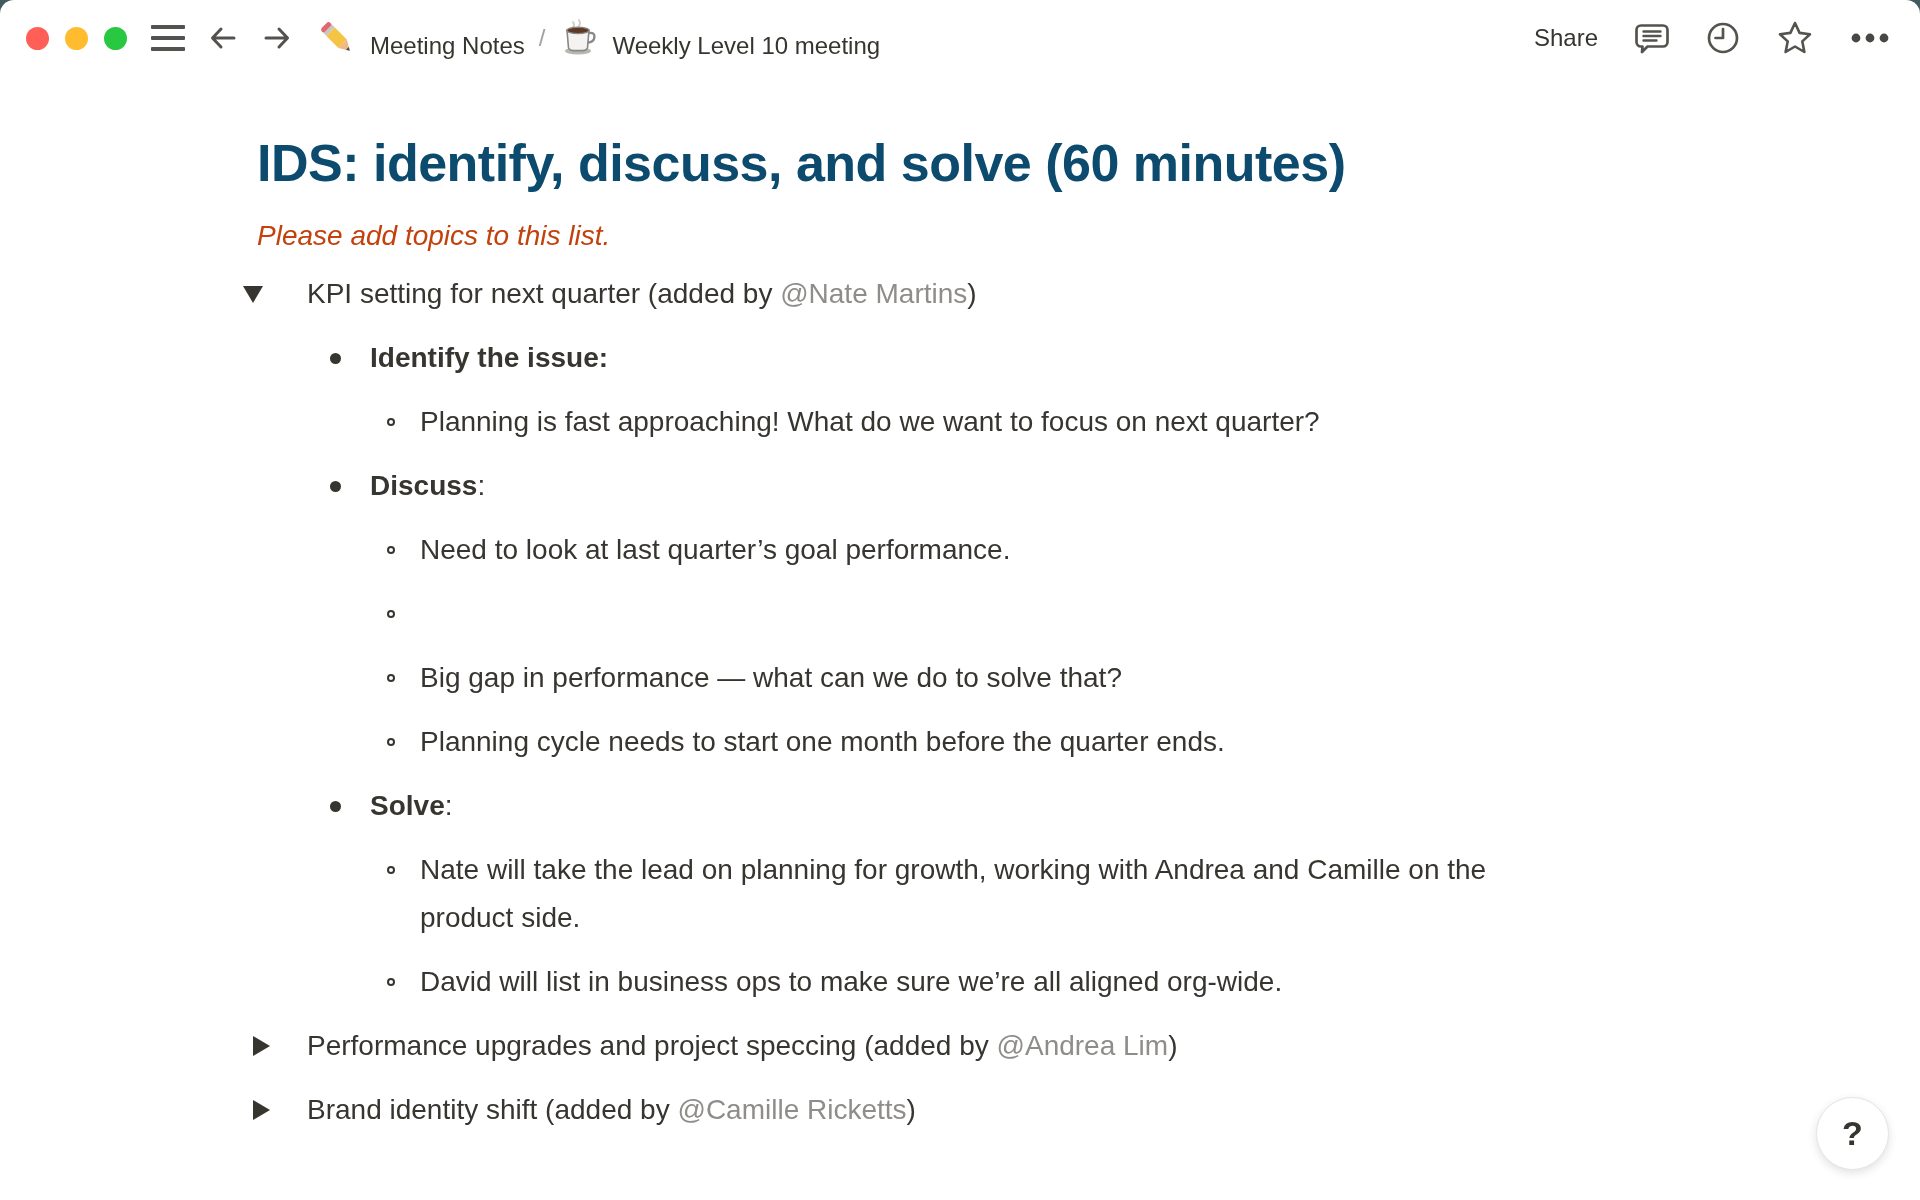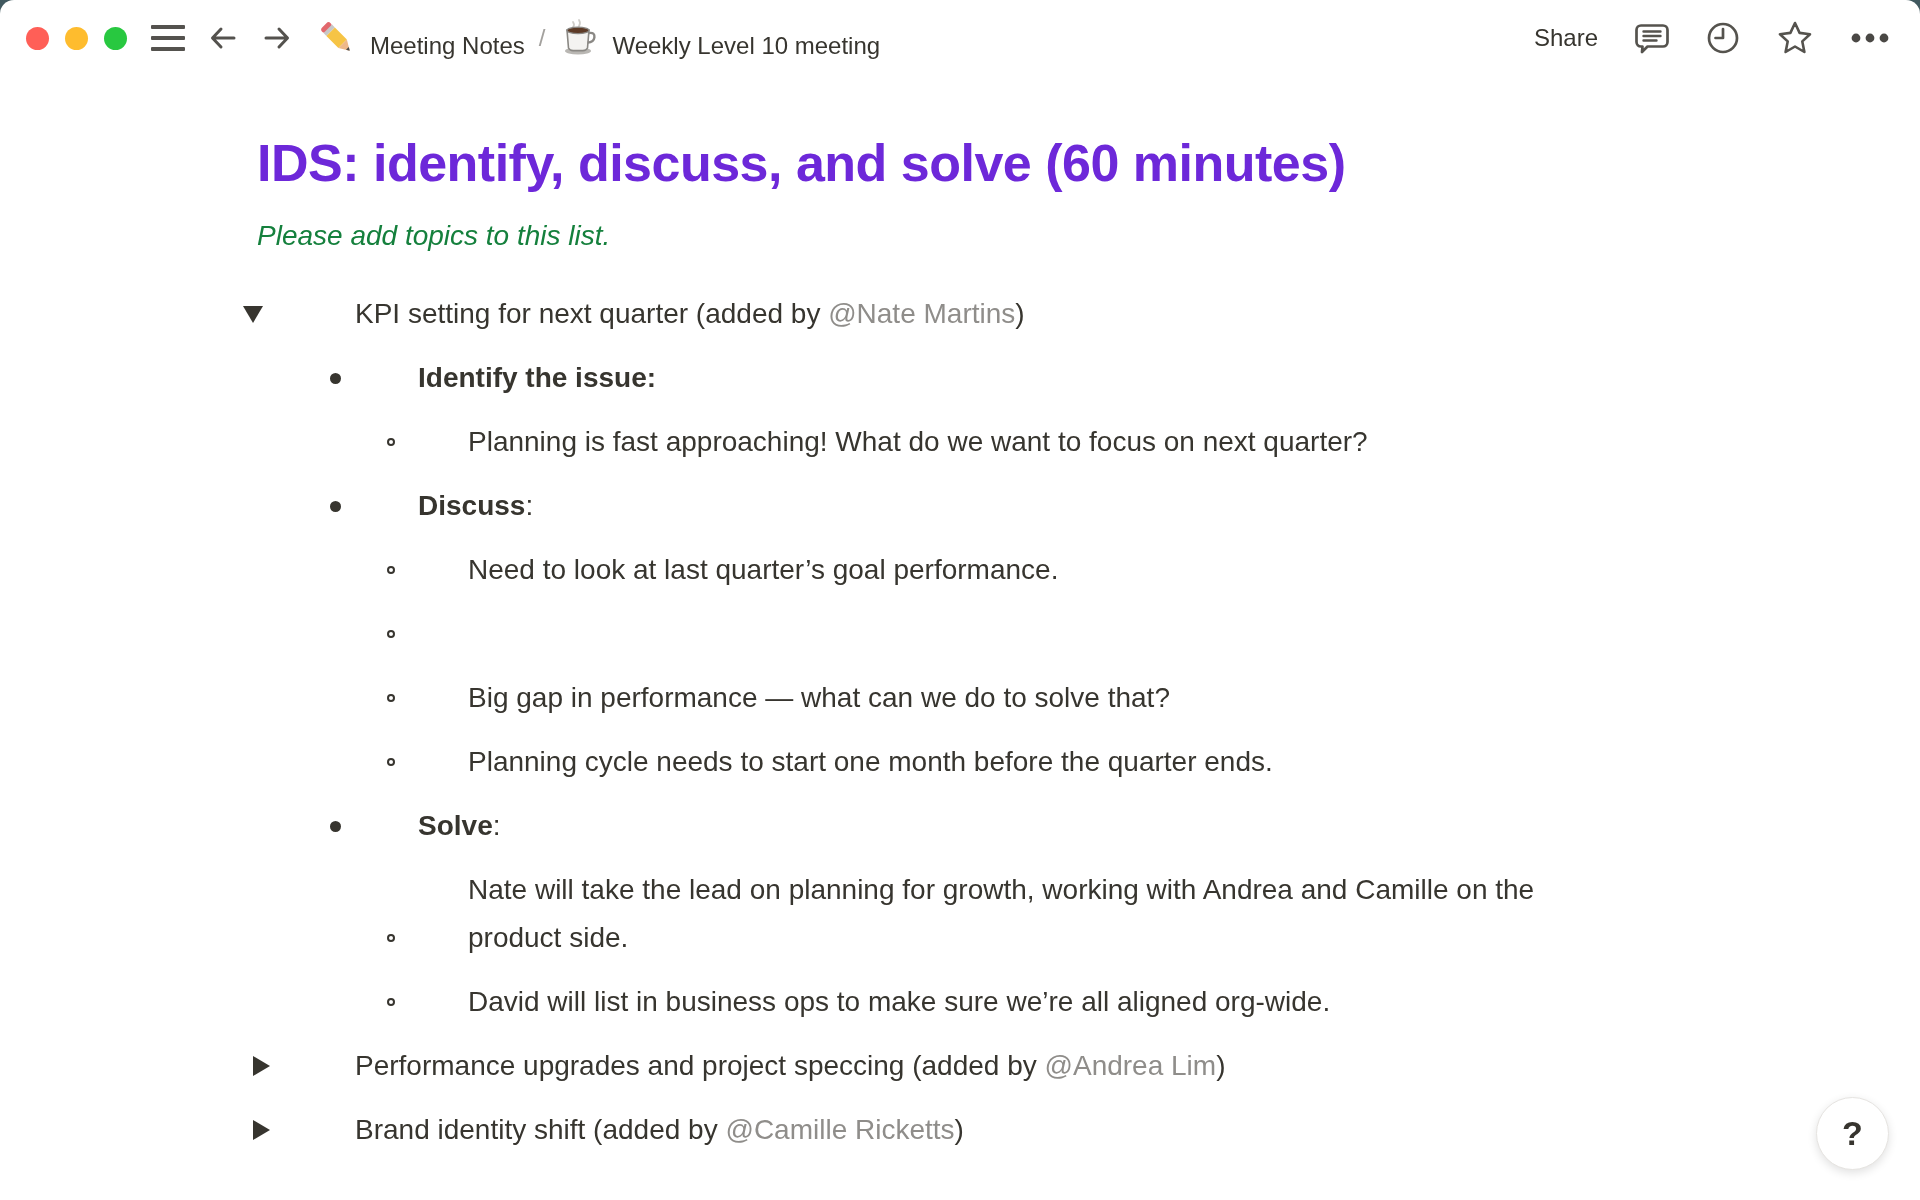--- a/index.html
+++ b/index.html
@@ -45,33 +45,33 @@
   .share-btn { font-size:24px; color:#37352f; background:none; border:none; font-family:inherit; cursor:pointer; }
   .iconbtn { background:none; border:none; cursor:pointer; display:flex; align-items:center; justify-content:center; padding:0; }
 
   
   .page { padding:55px 0 0 257px; }
   .page-title {
     font-size:52px;
     line-height:64px;
     font-weight:700;
     letter-spacing:-0.5px;
-    color:#6d28d9;
+    color:#0c4a6e;
     margin-bottom:19px;
   }
   .page-subtitle {
     font-size:28px;
     line-height:44px;
     font-style:italic;
-    color:#15803d;
-    margin-bottom:32px;
+    color:#c2410c;
+    margin-bottom:12px;
   }
 
   .rows { margin-left:-23px; }
-  .row { display:flex; align-items:flex-end; margin-bottom:16px;gap:48px; }
+  .row { display:flex; align-items:flex-start; margin-bottom:16px; }
   .rowtext { font-size:28px; line-height:48px; max-width:1150px; color:#37352f; }
   .seg-bold { font-weight:700;margin-top:36px; }
   .seg-mention { color:#8f8d8a; cursor:pointer; }
 
   .marker { height:48px; display:flex; align-items:center; flex-shrink:0; }
   .mk-toggle { width:73px; padding-left:9px; cursor:pointer; }
   .tri-down { width:0; height:0; border-left:10px solid transparent; border-right:10px solid transparent; border-top:17px solid #37352f; }
   .tri-right { width:0; height:0; border-top:10px solid transparent; border-bottom:10px solid transparent; border-left:17px solid #37352f; margin-left:10px; }
   .mk-b1 { width:136px; padding-left:96px; }
   .dot { width:11px; height:11px; background:#37352f; border-radius:50%; }

